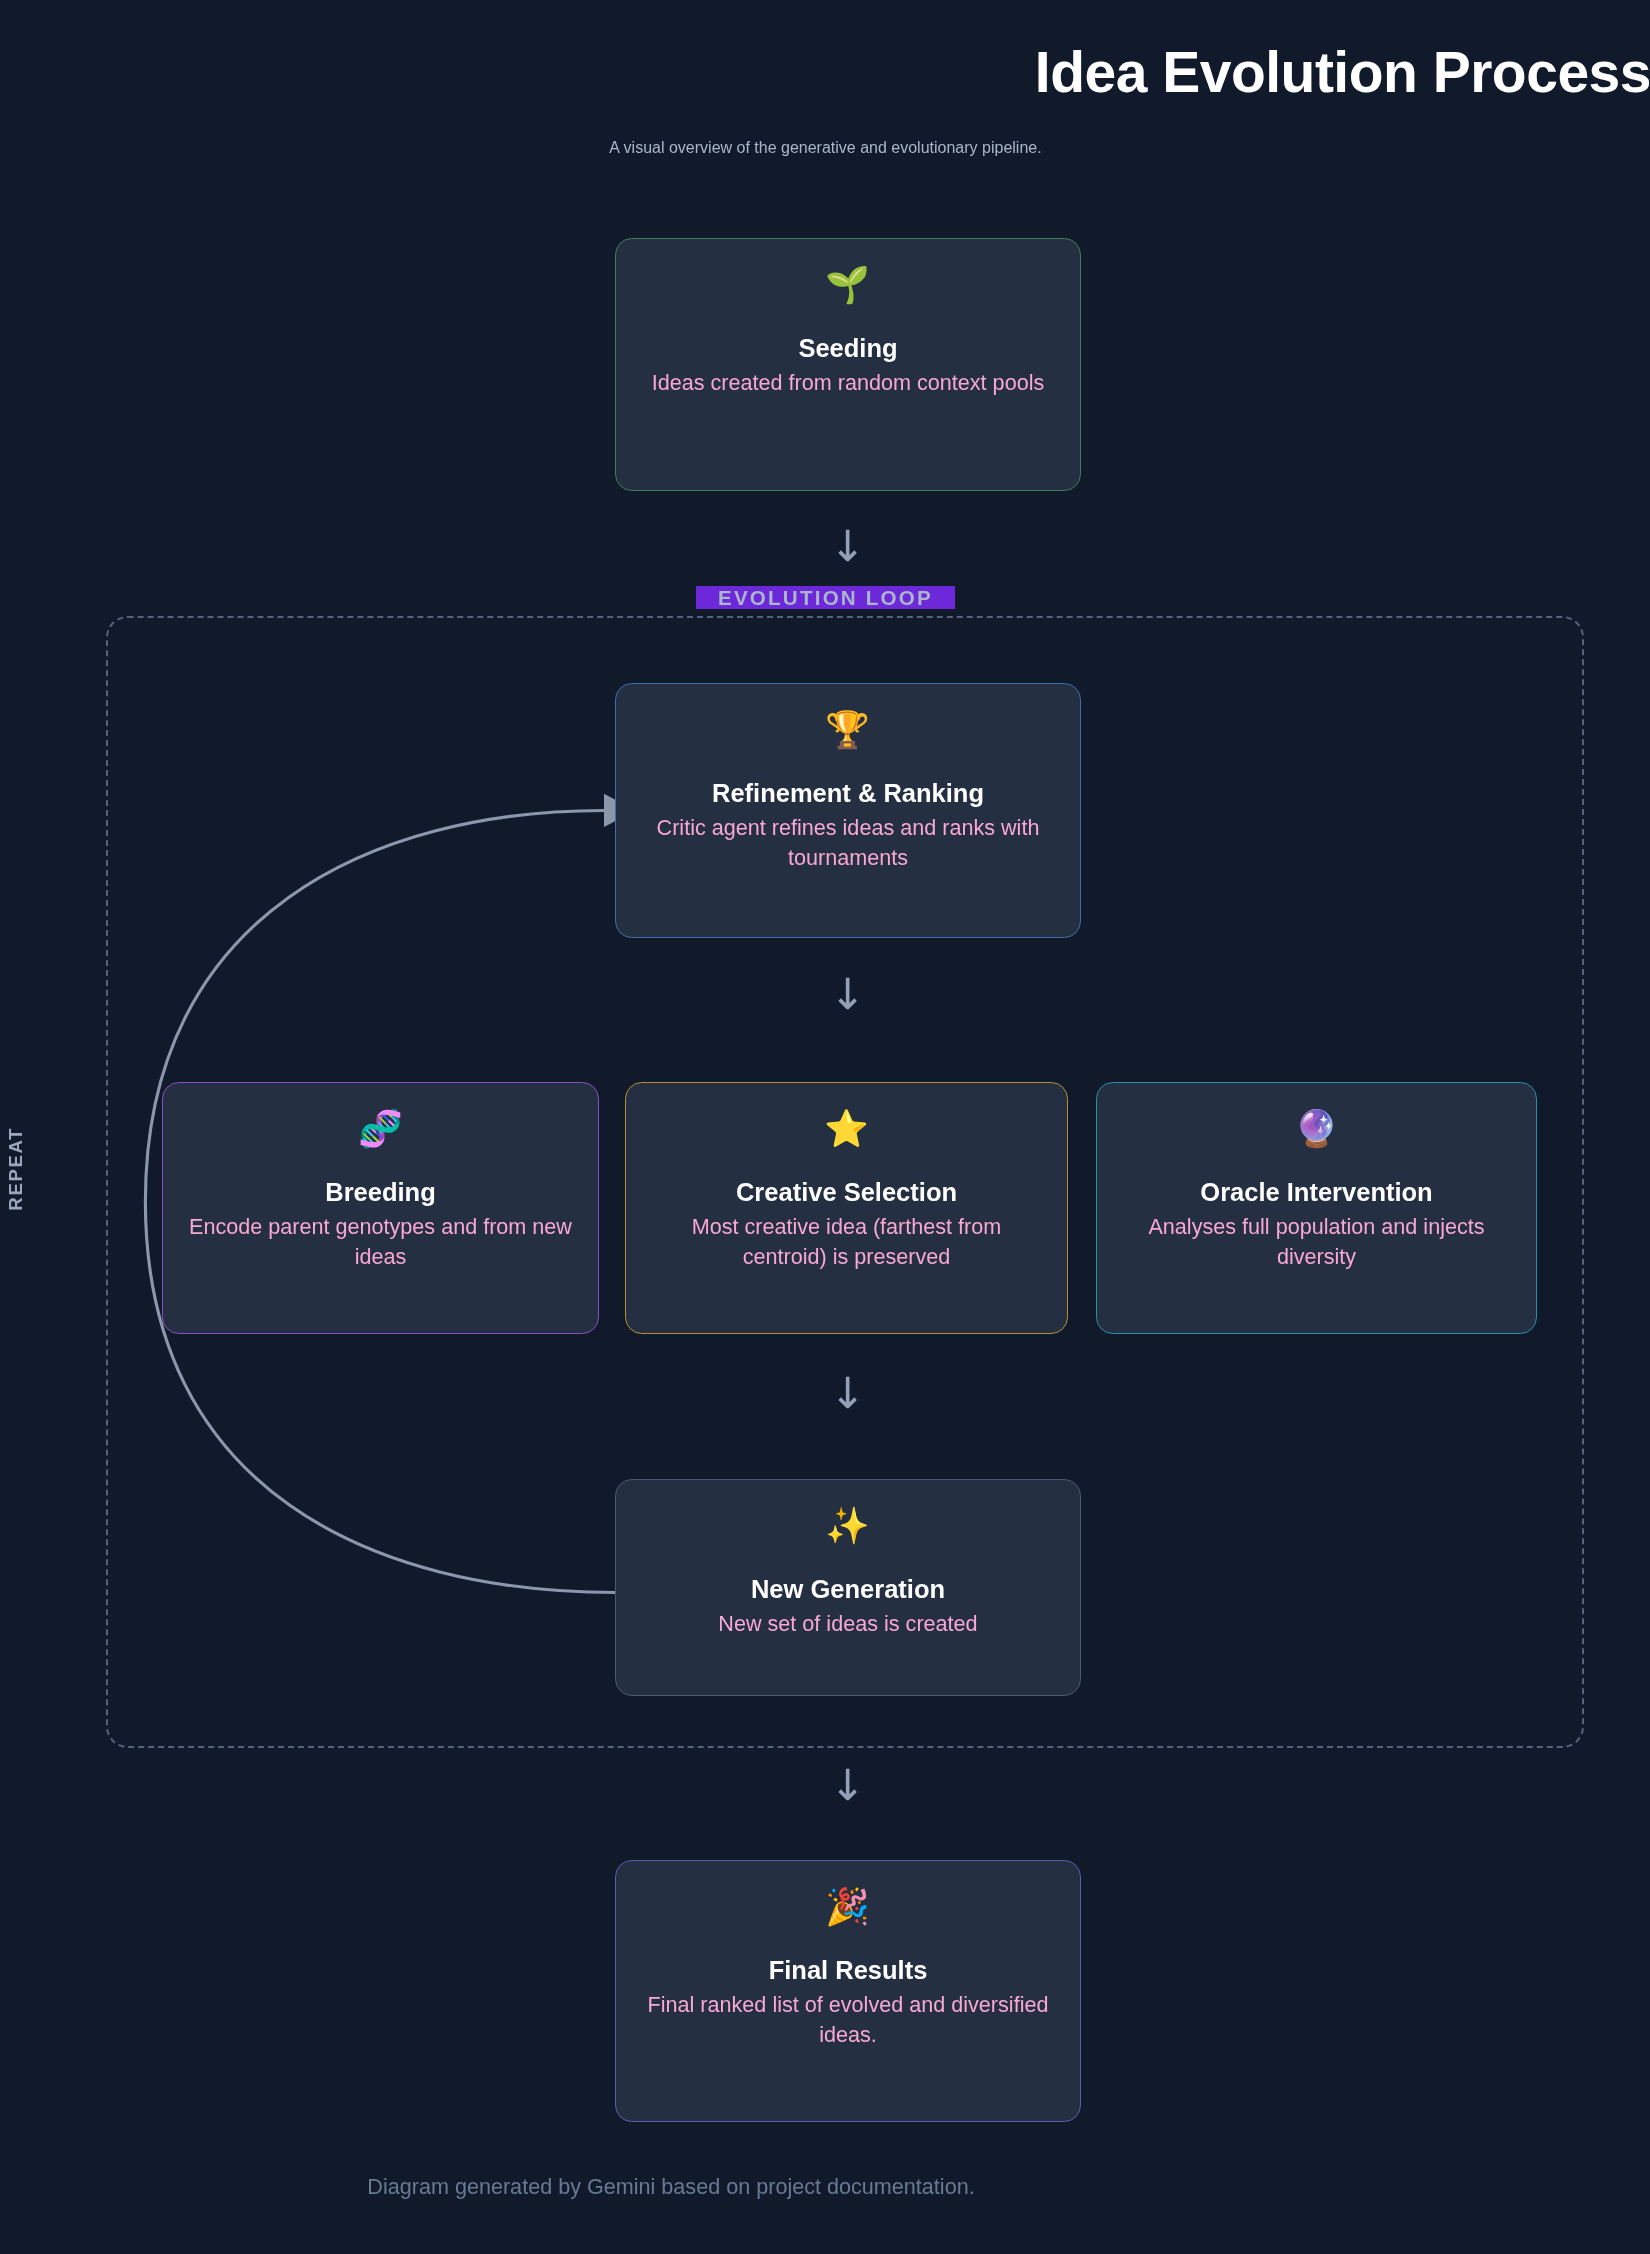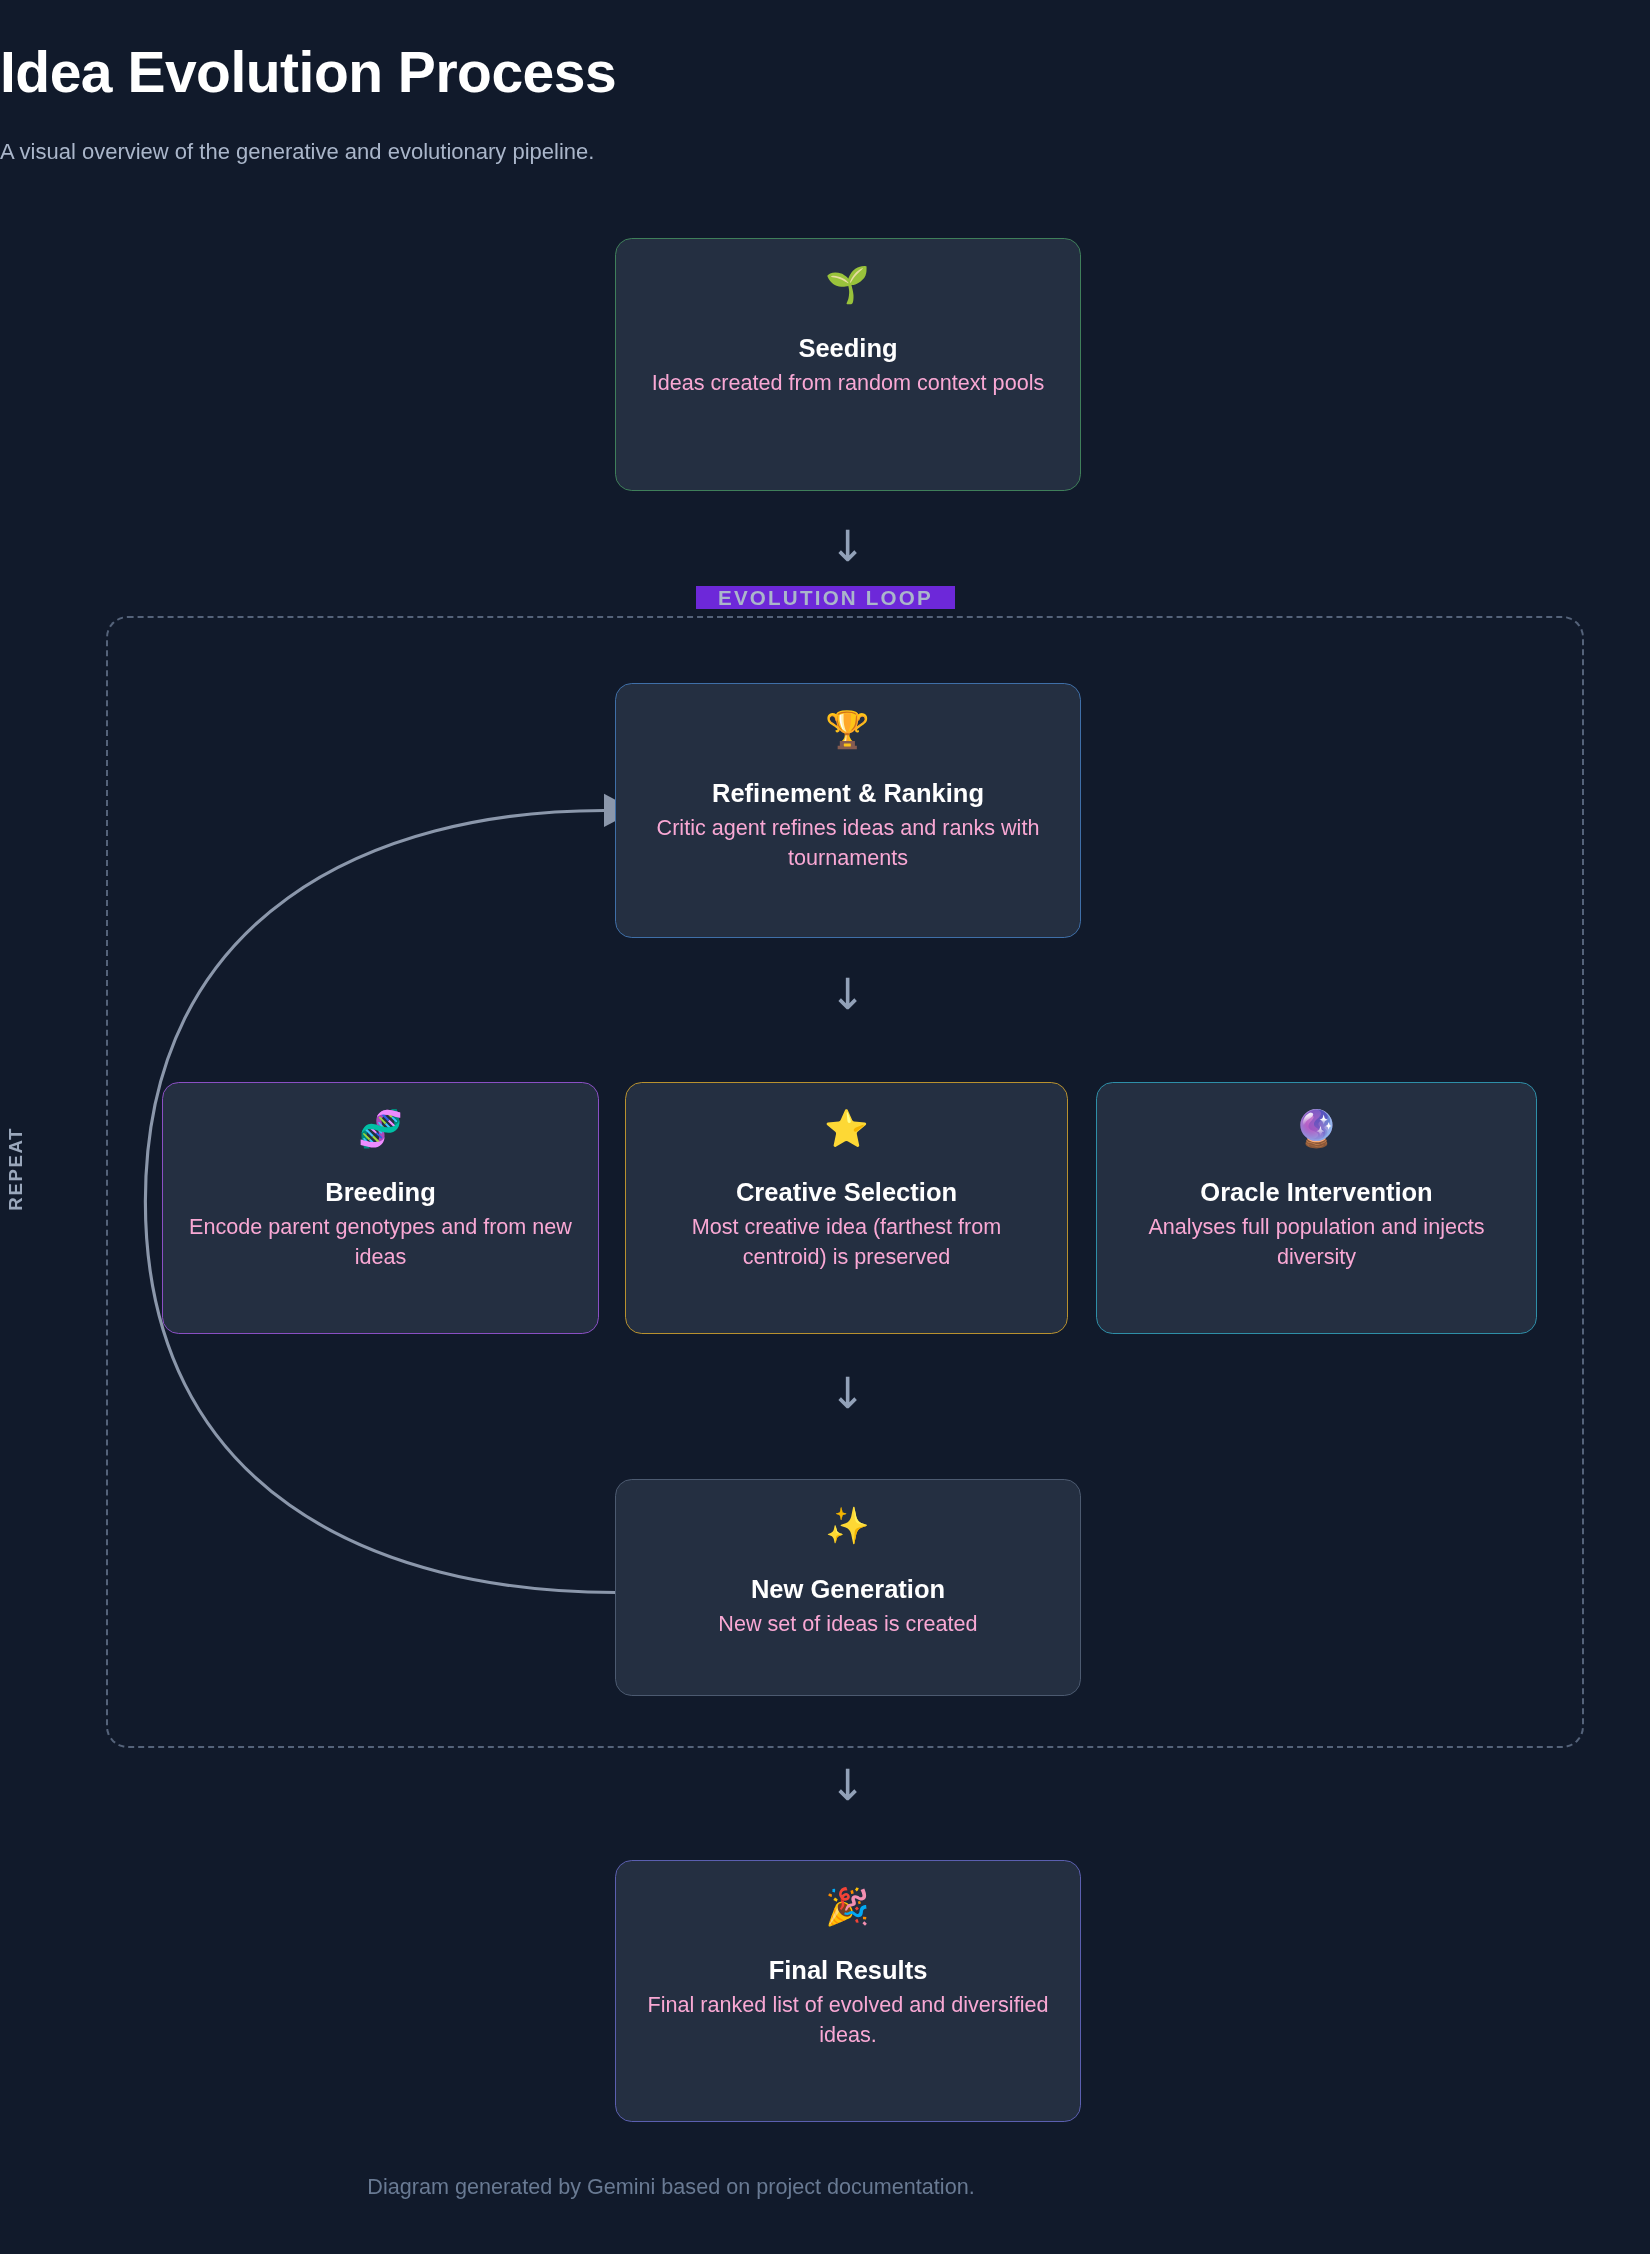--- a/index.html
+++ b/index.html
@@ -8,28 +8,28 @@
     background:#111a2b;
     font-family:"Liberation Sans","DejaVu Sans",sans-serif;
     overflow:hidden;
     position:relative;
   }
   .page{position:relative;width:1651px;height:2254px;}
 
   
   .title{
     position:absolute;left:0;top:39px;width:1651px;
-    text-align:left;
+    text-align:right;
     font-size:57px;font-weight:bold;color:#ffffff;
     letter-spacing:-0.5px;
   }
   .subtitle{
     position:absolute;left:0;top:139px;width:1651px;
-    text-align:left;
-    font-size:22px;color:#aab6ca;
+    text-align:center;
+    font-size:16px;color:#aab6ca;
   }
 
   
   .card{
     position:absolute;
     box-sizing:border-box;
     background:#242f41;
     border-radius:16.7px;
     border:1.6px solid #5a6b85;
     text-align:center;

